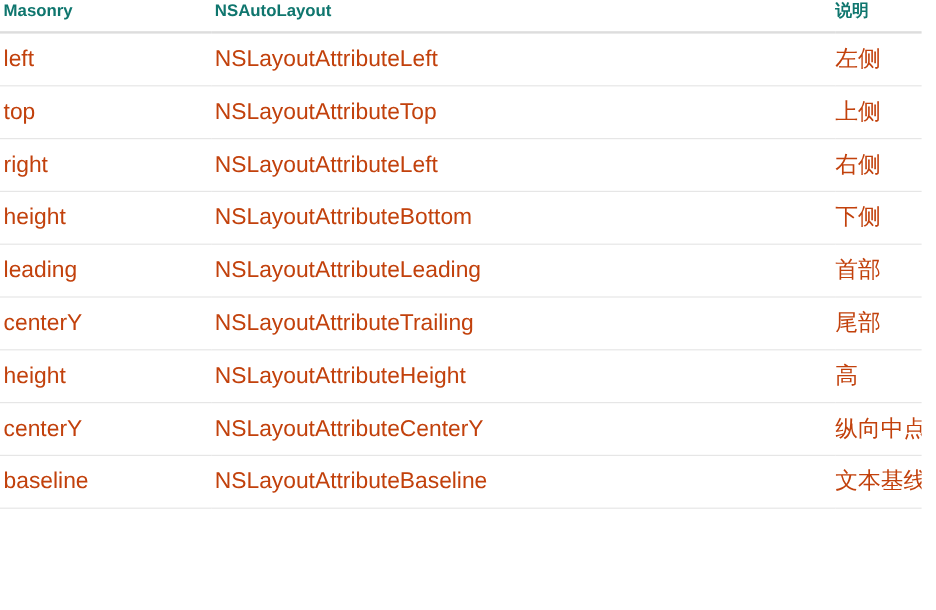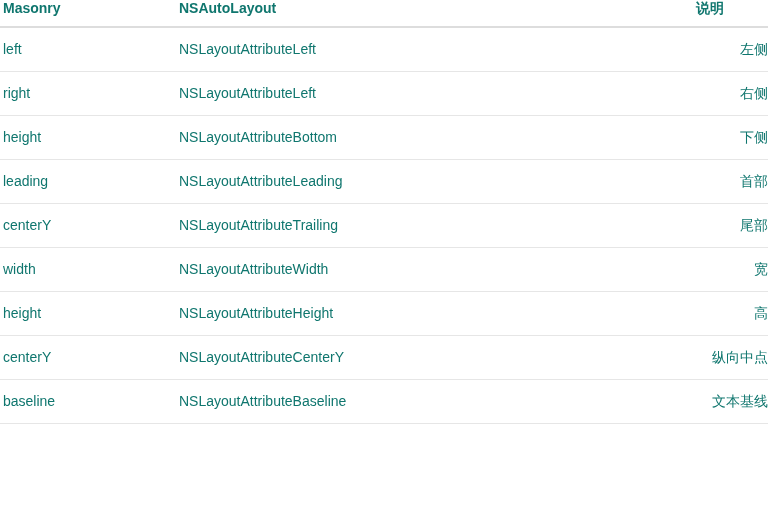--- a/index.html
+++ b/index.html
@@ -39,33 +39,33 @@
     line-height: 17px;
     white-space: nowrap;
   }
 
   .attr-table thead th.th-desc {
     text-align: left;
     padding-left: 0;
   }
 
   .attr-table tbody td {
-    font-size: 14px;
-    color: #0f766e;
+    font-size: 19px;
+    color: #c2410c;
     padding: 13px 0 13px 3px;
     border-bottom: 1px solid #e6e6e6;
     line-height: 17px;
     vertical-align: middle;
     white-space: nowrap;
     overflow: hidden;
   }
 
   .attr-table tbody td.td-desc {
     padding-left: 0;
-    text-align: right;
+    text-align: left;
   }
 </style>
 </head>
 <body>
 
 <table class="attr-table">
   <colgroup>
     <col class="col-masonry">
     <col class="col-nsautolayout">
     <col class="col-desc">
@@ -77,45 +77,45 @@
       <th class="th-desc">说明</th>
     </tr>
   </thead>
   <tbody id="table-body">
       <tr>
         <td class="td-masonry">left</td>
         <td class="td-nsautolayout">NSLayoutAttributeLeft</td>
         <td class="td-desc">左侧</td>
       </tr>
       <tr>
+        <td class="td-masonry">top</td>
+        <td class="td-nsautolayout">NSLayoutAttributeTop</td>
+        <td class="td-desc">上侧</td>
+      </tr>
+      <tr>
         <td class="td-masonry">right</td>
         <td class="td-nsautolayout">NSLayoutAttributeLeft</td>
         <td class="td-desc">右侧</td>
       </tr>
       <tr>
         <td class="td-masonry">height</td>
         <td class="td-nsautolayout">NSLayoutAttributeBottom</td>
         <td class="td-desc">下侧</td>
       </tr>
       <tr>
         <td class="td-masonry">leading</td>
         <td class="td-nsautolayout">NSLayoutAttributeLeading</td>
         <td class="td-desc">首部</td>
       </tr>
       <tr>
         <td class="td-masonry">centerY</td>
         <td class="td-nsautolayout">NSLayoutAttributeTrailing</td>
         <td class="td-desc">尾部</td>
       </tr>
       <tr>
-        <td class="td-masonry">width</td>
-        <td class="td-nsautolayout">NSLayoutAttributeWidth</td>
-        <td class="td-desc">宽</td>
-      </tr>
-      <tr>
         <td class="td-masonry">height</td>
         <td class="td-nsautolayout">NSLayoutAttributeHeight</td>
         <td class="td-desc">高</td>
       </tr>
       <tr>
         <td class="td-masonry">centerY</td>
         <td class="td-nsautolayout">NSLayoutAttributeCenterY</td>
         <td class="td-desc">纵向中点</td>
       </tr>
       <tr>

